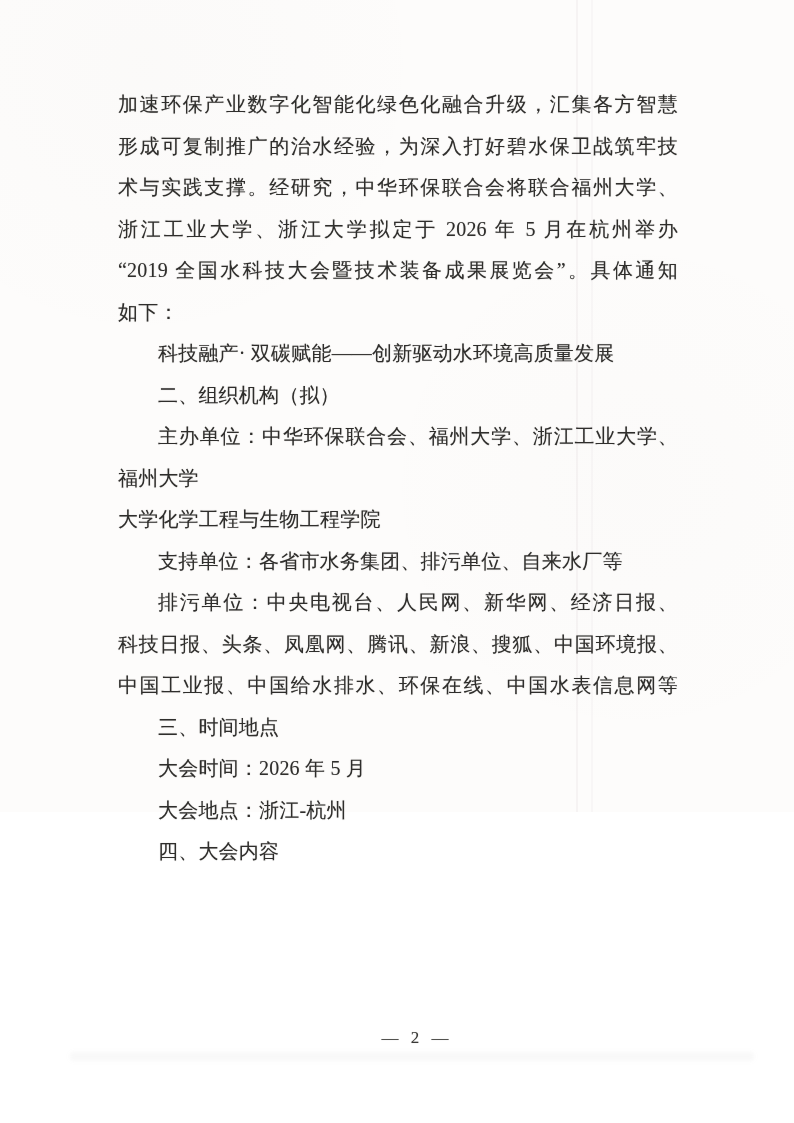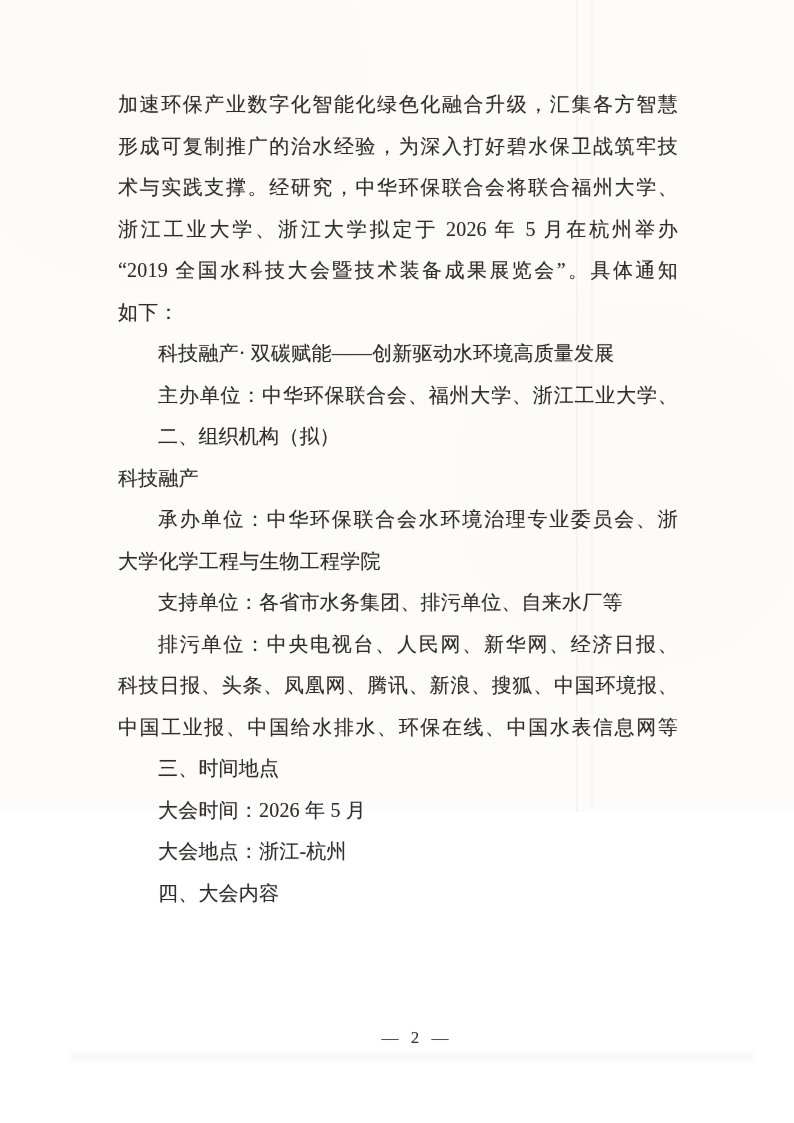--- a/index.html
+++ b/index.html
@@ -78,24 +78,23 @@
   <div class="scan-smudge"></div>
 
   <div class="content">
     <div class="ln jst">加速环保产业数字化智能化绿色化融合升级，汇集各方智慧</div>
     <div class="ln jst">形成可复制推广的治水经验，为深入打好碧水保卫战筑牢技</div>
     <div class="ln jst">术与实践支撑。经研究，中华环保联合会将联合福州大学、</div>
     <div class="ln jst">浙江工业大学、浙江大学拟定于 2026 年 5 月在杭州举办</div>
     <div class="ln jst">“2019 全国水科技大会暨技术装备成果展览会”。具体通知</div>
     <div class="ln">如下：</div>
     <div class="ln ind">科技融产· 双碳赋能——创新驱动水环境高质量发展</div>
+    <div class="ln ind">二、组织机构（拟）</div>
     <div class="ln ind jst">主办单位：中华环保联合会、福州大学、浙江工业大学、</div>
-    <div class="ln ind">二、组织机构（拟）</div>
-    <div class="ln">科技融产</div>
-    <div class="ln ind jst">承办单位：中华环保联合会水环境治理专业委员会、浙</div>
+    <div class="ln">福州大学</div>
     <div class="ln">大学化学工程与生物工程学院</div>
     <div class="ln ind">支持单位：各省市水务集团、排污单位、自来水厂等</div>
     <div class="ln ind jst">排污单位：中央电视台、人民网、新华网、经济日报、</div>
     <div class="ln jst">科技日报、头条、凤凰网、腾讯、新浪、搜狐、中国环境报、</div>
     <div class="ln jst">中国工业报、中国给水排水、环保在线、中国水表信息网等</div>
     <div class="ln ind">三、时间地点</div>
     <div class="ln ind">大会时间：2026 年 5 月</div>
     <div class="ln ind">大会地点：浙江-杭州</div>
     <div class="ln ind">四、大会内容</div>
   </div>

